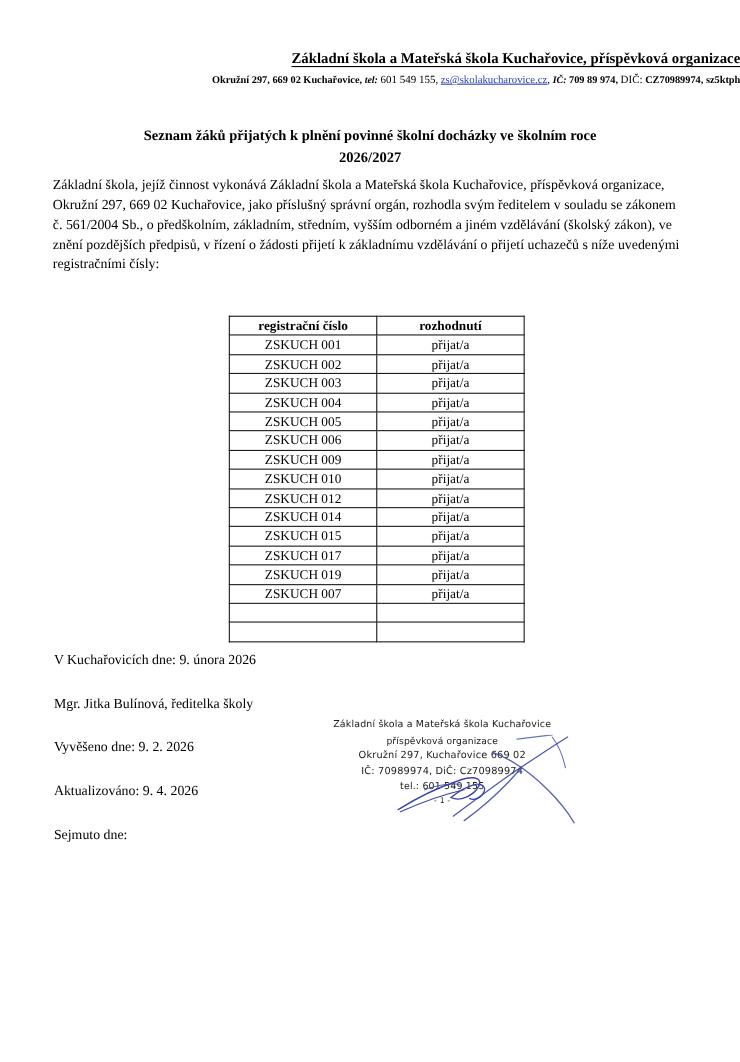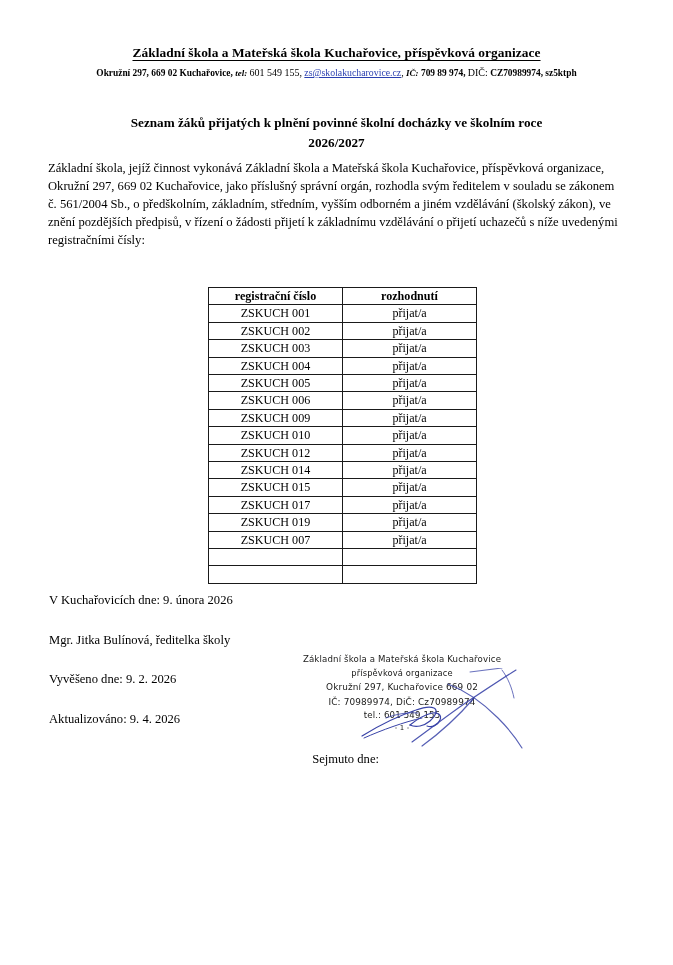--- a/index.html
+++ b/index.html
@@ -22,21 +22,21 @@
     height: 965px;
     background: #ffffff;
   }
 
   
   .letterhead {
     position: absolute;
     top: 44px;
     left: 0;
     width: 673px;
-    text-align: center;
+    text-align: right;
   }
   .school-name {
     font-size: 13.4px;
     font-weight: bold;
     letter-spacing: 0.05px;
     text-decoration: underline;
     text-underline-offset: 2.5px;
     line-height: 1.35;
   }
   .contact-line {
@@ -111,21 +111,21 @@
   
   .footer {
     position: absolute;
     top: 592px;
     left: 49px;
     width: 330px;
     font-size: 12.6px;
     line-height: 1.4;
   }
   .footer .fline { margin-bottom: 22px; }
-  .footer .fline:last-child { margin-bottom: 0; text-align: right; }
+  .footer .fline:last-child { margin-bottom: 0; }
 
   
   .stamp {
     position: absolute;
     top: 653px;
     left: 296px;
     width: 212px;
     text-align: center;
     font-family: "DejaVu Sans", "Liberation Sans", sans-serif;
     font-size: 8.3px;

